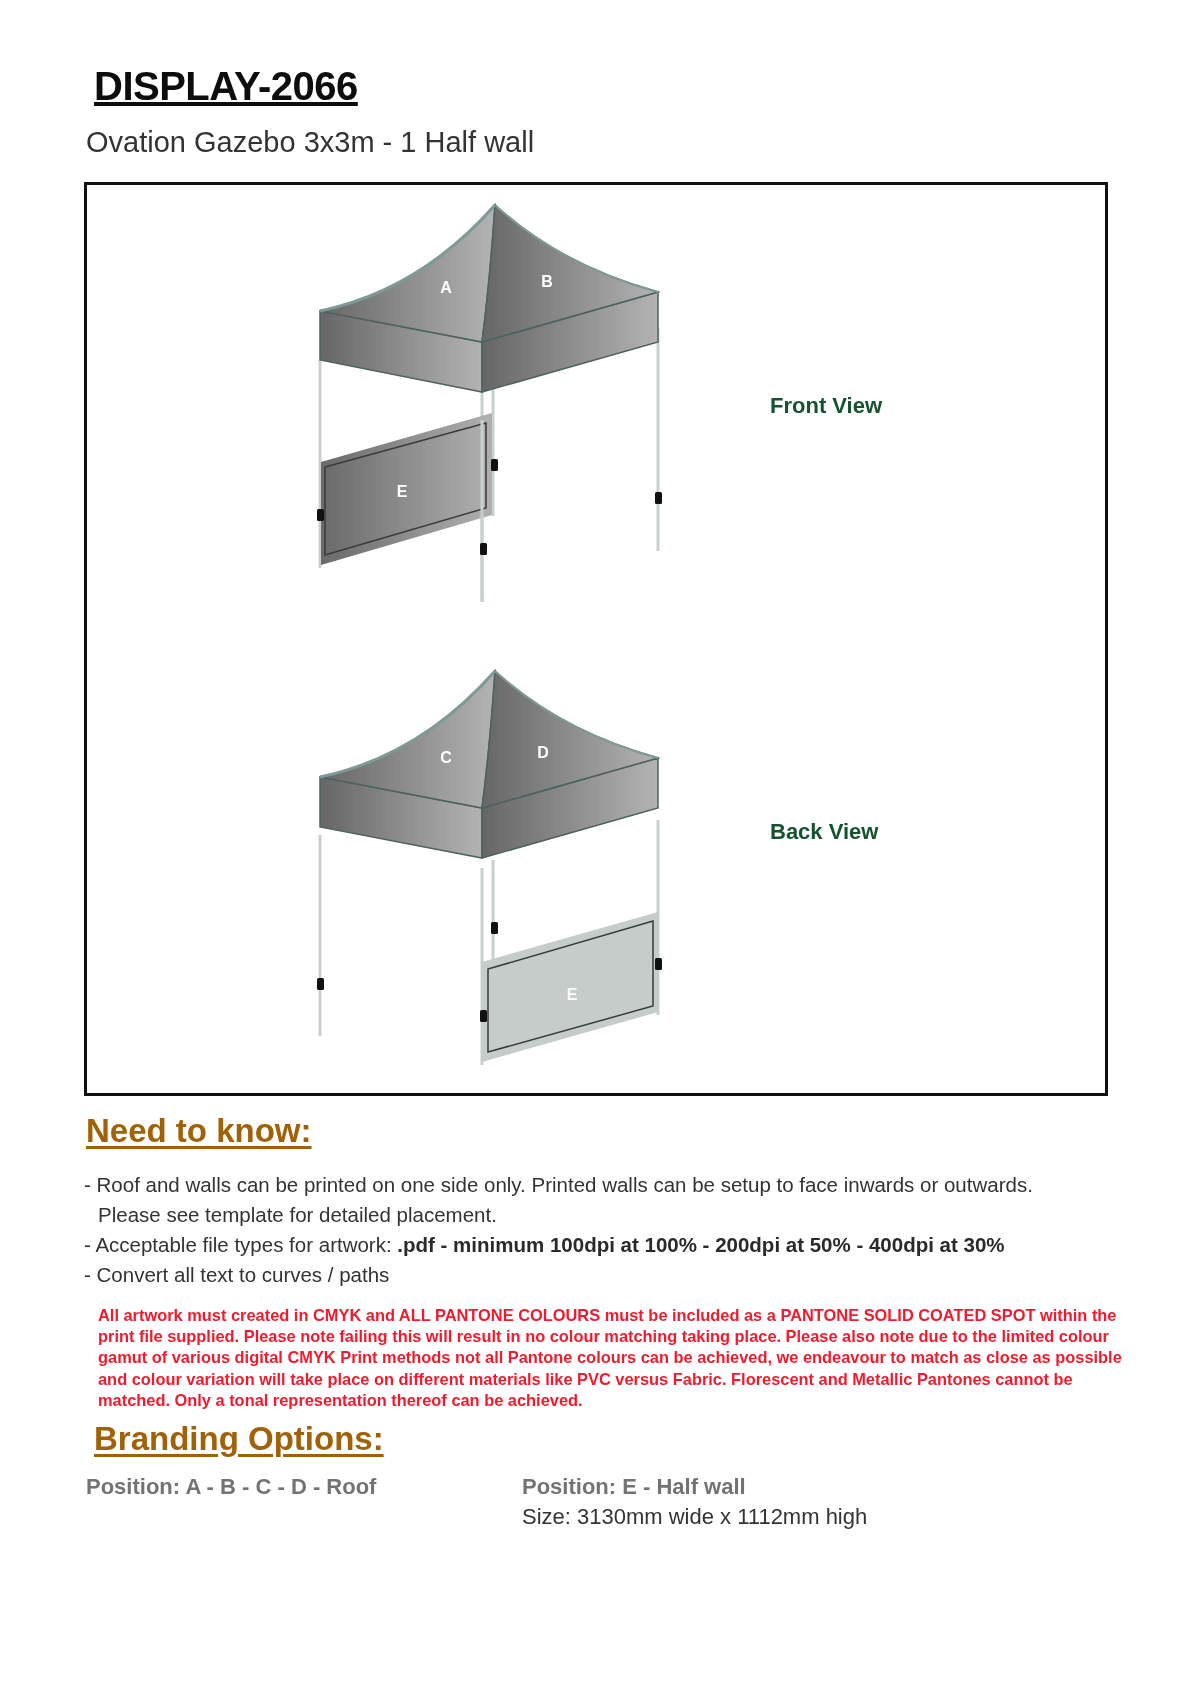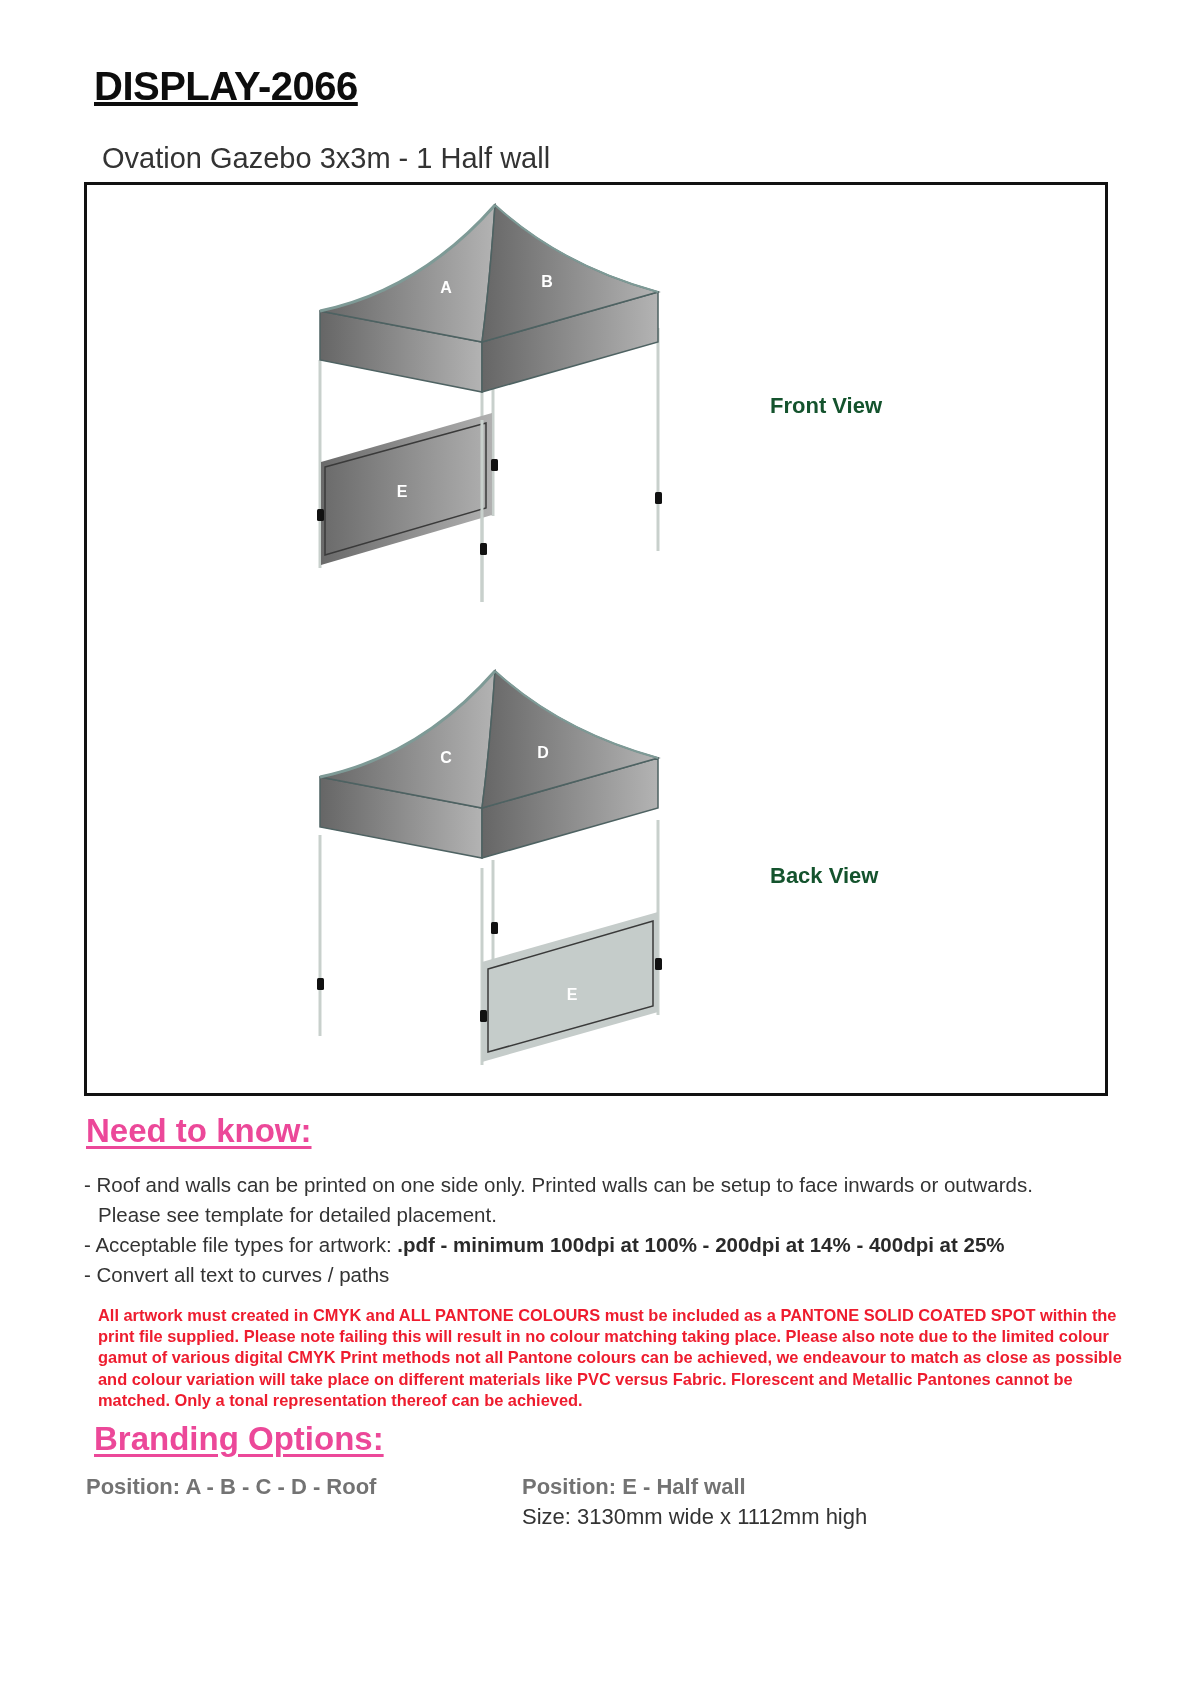--- a/index.html
+++ b/index.html
@@ -1,22 +1,22 @@
 <!DOCTYPE html>
 <html><head>
   <meta charset="utf-8">
   <style>
     html, body { margin: 0; padding: 0; background: #ffffff; }
     body { width: 1191px; height: 1684px; position: relative; font-family: "Liberation Sans", sans-serif; color: #1a1a1a; overflow: hidden; }
     .title { position: absolute; left: 86px; top: 56px; font-size: 40px; font-weight: bold; color: #0d0d0d; letter-spacing: -0.5px; margin: 8px; text-decoration: underline; }
-    .subtitle { position: absolute; left: 86px; top: 126px; font-size: 29px; color: #333333; margin: 16px; }
+    .subtitle { position: absolute; left: 86px; top: 126px; font-size: 29px; color: #333333; margin: 0; }
     .frame { position: absolute; left: 84px; top: 182px; width: 1024px; height: 914px; border: 3px solid #111111; box-sizing: border-box; }
     .frame svg { position: absolute; left: 0; top: 0; }
     .view-label { position: absolute; font-size: 22px; font-weight: bold; color: #14532d; }
-    .h2 { position: absolute; left: 86px; font-size: 33px; font-weight: bold; color: #ec4899; text-decoration: underline; text-decoration-thickness: 3px; text-underline-offset: 4px; margin: 0; }
+    .h2 { position: absolute; left: 86px; font-size: 33px; font-weight: bold; color: #a16207; text-decoration: underline; text-decoration-thickness: 3px; text-underline-offset: 4px; margin: 0; }
     .bullets { position: absolute; left: 84px; top: 1170px; font-size: 20.5px; color: #333333; line-height: 30px; }
     .bullets div { white-space: nowrap; }
     .bullets .indent { padding-left: 14px; }
     .bullets b { color: #2a2a2a; }
     .warning { position: absolute; left: 98px; top: 1305px; width: 1030px; font-size: 16.4px; font-weight: bold; color: #ee1c2e; line-height: 21.2px; }
     .opt { position: absolute; top: 1472px; }
     .opt .pos { font-size: 22px; font-weight: bold; color: #737373; line-height: 30px; white-space: nowrap; }
     .opt .size { font-size: 22px; color: #333333; line-height: 30px; white-space: nowrap; }
     .panel-letter { font-family: "Liberation Sans", sans-serif; font-size: 16px; font-weight: bold; fill: #ffffff; }
   </style>
@@ -109,29 +109,29 @@
       <g fill="#111111">
         <rect x="317" y="978" width="7" height="12" rx="1.5"></rect>
         <rect x="491" y="922" width="7" height="12" rx="1.5"></rect>
         <rect x="480" y="1010" width="7" height="12" rx="1.5"></rect>
         <rect x="655" y="958" width="7" height="12" rx="1.5"></rect>
       </g>
     </g>
   </svg>
 
   <div class="view-label" style="left:683px; top:208px;">Front View</div>
-  <div class="view-label" style="left:683px; top:678px;">Back View</div>
+  <div class="view-label" style="left:683px; top:634px;">Back View</div>
 </div>
 
 <h2 class="h2" style="top:1112px;">Need to know:</h2>
 
 <div class="bullets">
   <div>- Roof and walls can be printed on one side only. Printed walls can be setup to face inwards or outwards.</div>
   <div class="indent">Please see template for detailed placement.</div>
-  <div><span>- Acceptable file types for artwork: </span><b>.pdf - minimum 100dpi at 100% - 200dpi at 14% - 400dpi at 25%</b></div>
+  <div><span>- Acceptable file types for artwork: </span><b>.pdf - minimum 100dpi at 100% - 200dpi at 50% - 400dpi at 30%</b></div>
   <div>- Convert all text to curves / paths</div>
 </div>
 
 <div class="warning">All artwork must created in CMYK and ALL PANTONE COLOURS must be included as a PANTONE SOLID COATED SPOT within the print file supplied. Please note failing this will result in no colour matching taking place. Please also note due to the limited colour gamut of various digital CMYK Print methods not all Pantone colours can be achieved, we endeavour to match as close as possible and colour variation will take place on different materials like PVC versus Fabric. Florescent and Metallic Pantones cannot be matched. Only a tonal representation thereof can be achieved.</div>
 
 <h2 class="h2" style="top:1420px;margin-left:8px;">Branding Options:</h2>
 
 <div class="opt" style="left:86px;">
   <div class="pos">Position: A - B - C - D - Roof</div>
 </div>

